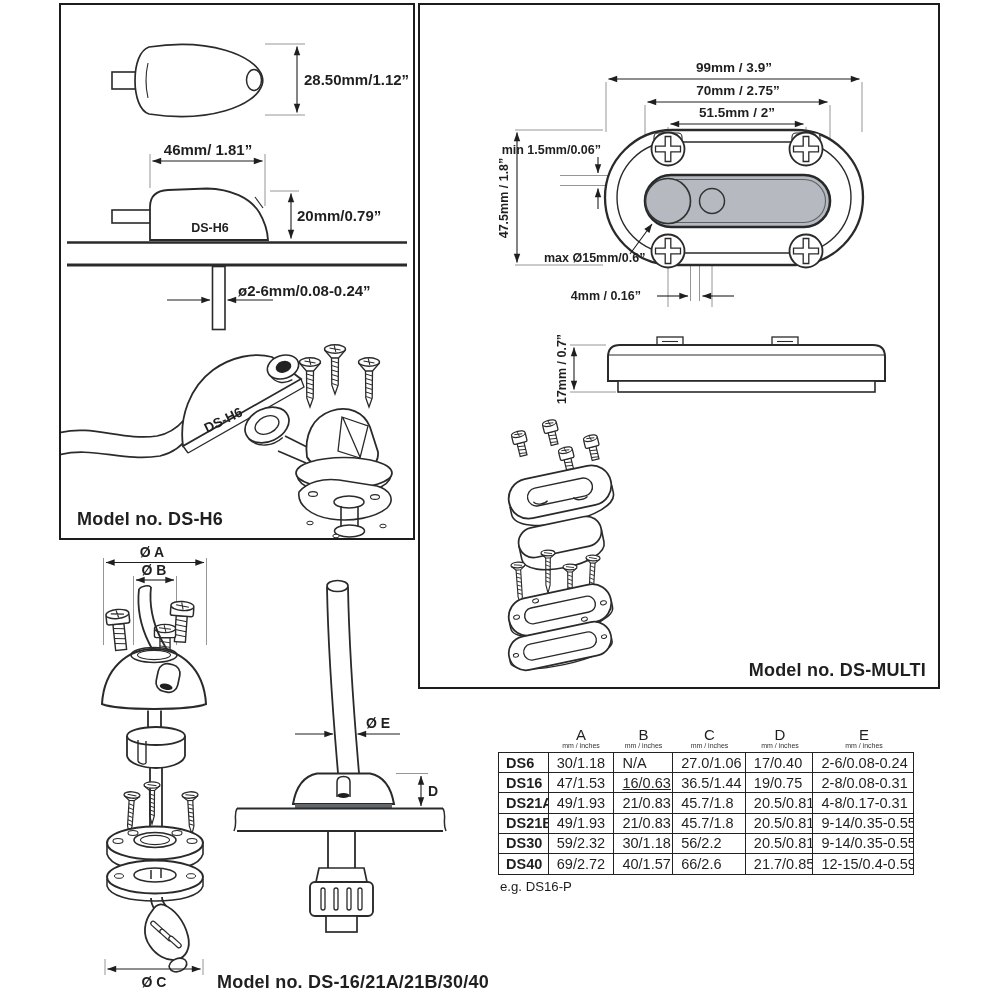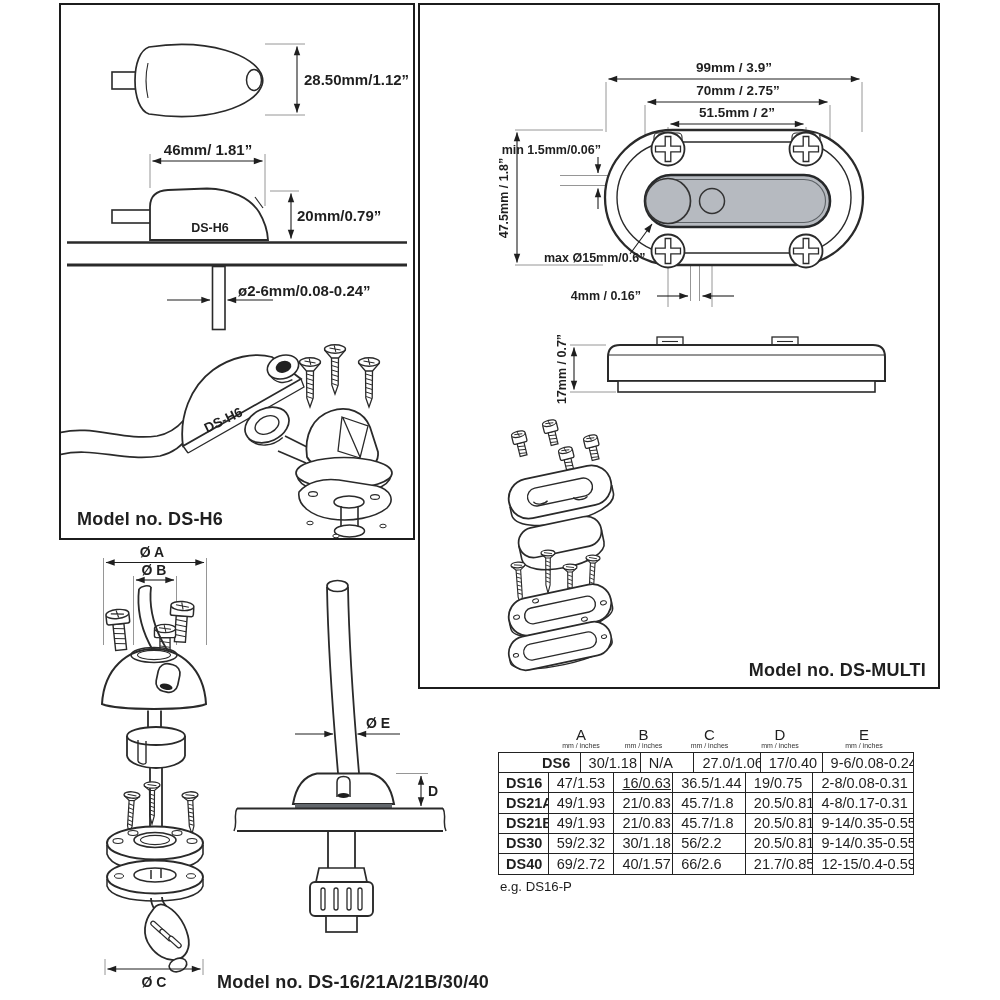--- a/index.html
+++ b/index.html
@@ -428,26 +428,26 @@
         <div class="hletter">D</div>
         <div class="hunit">mm / inches</div>
       </div>
       <div class="hc" style="width:100px;">
         <div class="hletter">E</div>
         <div class="hunit">mm / inches</div>
       </div>
     </div>
     <div class="spec-body">
       <div class="srow">
-        <div class="cell cmodel" style="width:50px;margin-left:36px;">DS6</div>
+        <div class="cell cmodel" style="width:50px;">DS6</div>
         <div class="cell" style="width:66px;">30/1.18</div>
         <div class="cell" style="width:59px;">N/A</div>
         <div class="cell" style="width:73px;">27.0/1.06</div>
         <div class="cell" style="width:68px;">17/0.40</div>
-        <div class="cell" style="width:100px;">9-6/0.08-0.24</div>
+        <div class="cell" style="width:100px;">2-6/0.08-0.24</div>
       </div>
       <div class="srow">
         <div class="cell cmodel" style="width:50px;">DS16</div>
         <div class="cell" style="width:66px;">47/1.53</div>
         <div class="cell" style="width:59px;text-decoration:underline;">16/0.63</div>
         <div class="cell" style="width:73px;">36.5/1.44</div>
         <div class="cell" style="width:68px;">19/0.75</div>
         <div class="cell" style="width:100px;">2-8/0.08-0.31</div>
       </div>
       <div class="srow">

